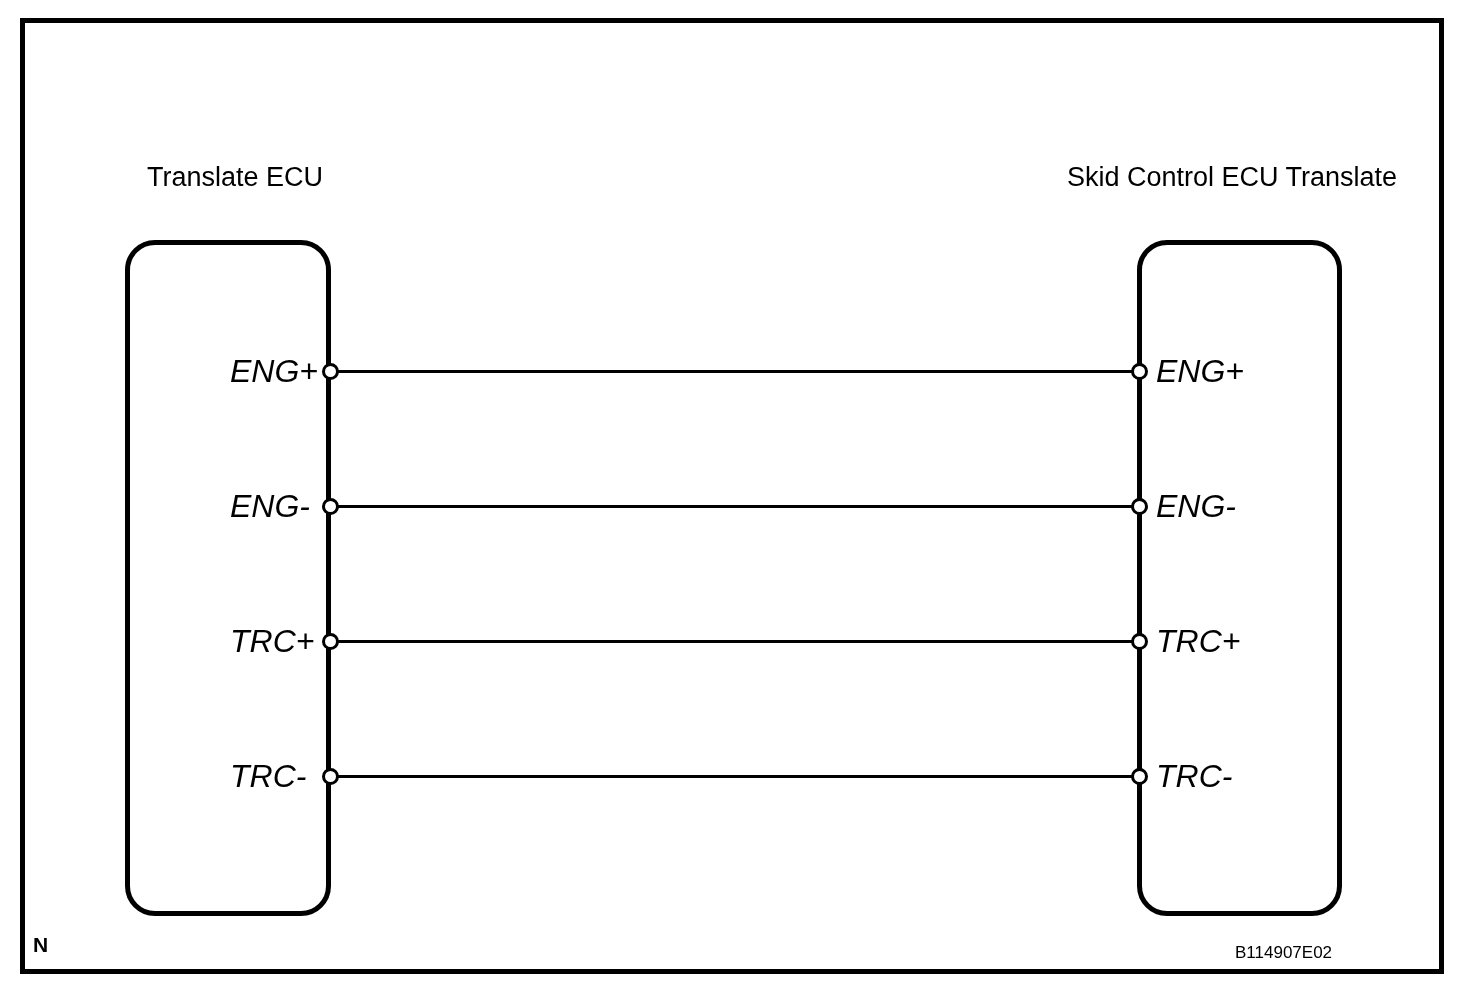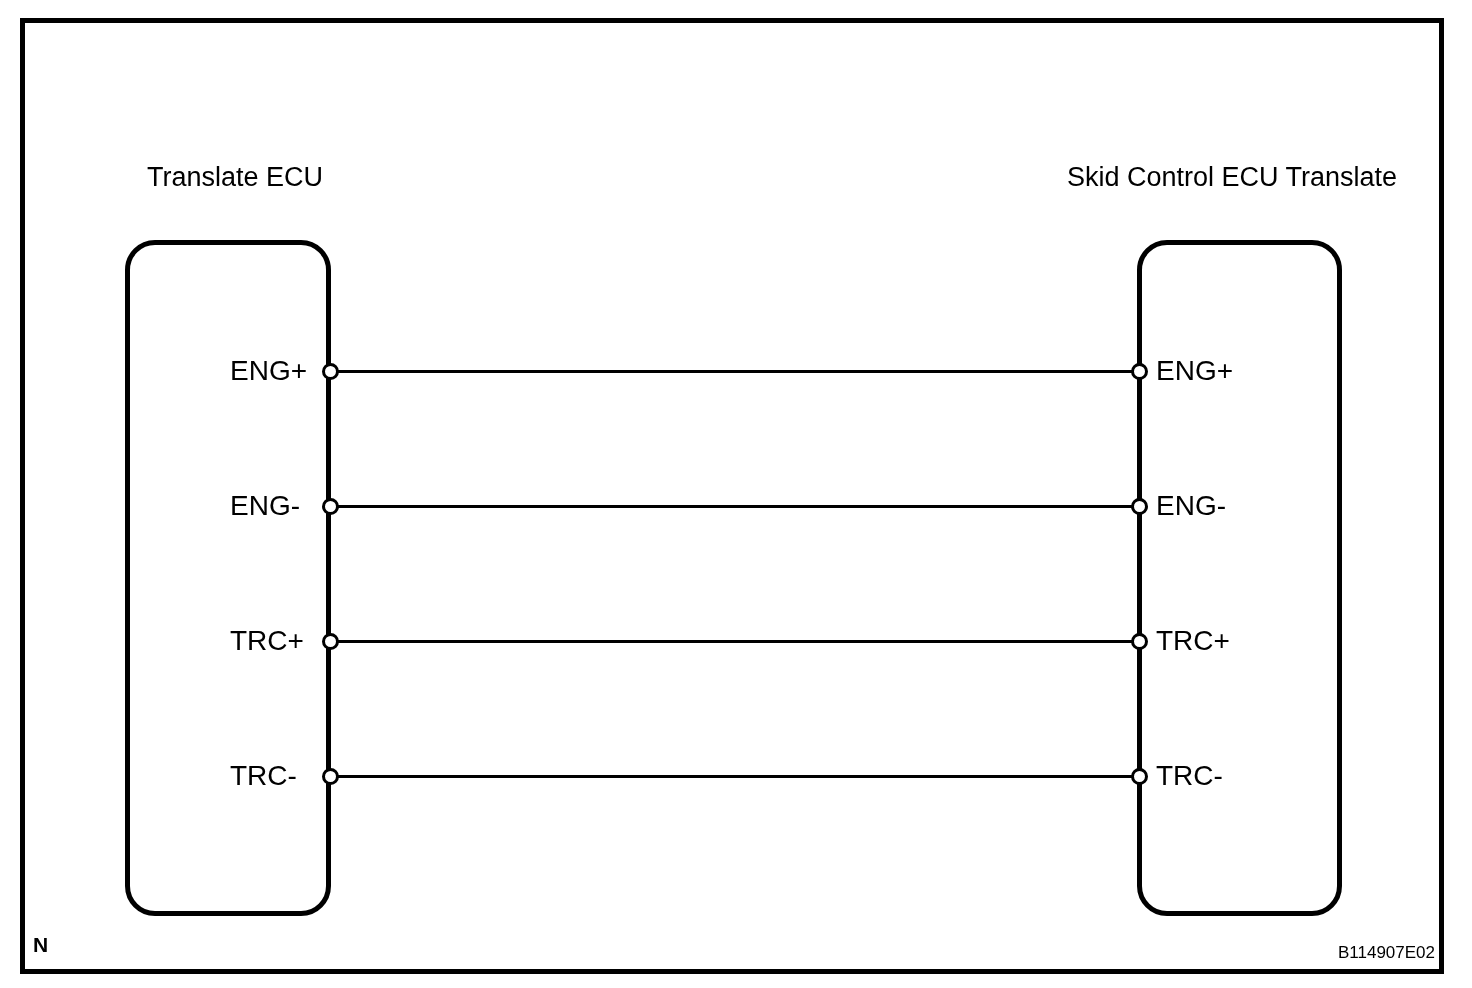--- a/index.html
+++ b/index.html
@@ -39,31 +39,31 @@
   .wire{
     position:absolute;left:328px;width:814px;height:3px;
     background:var(--line);
   }
   .pin{
     position:absolute;width:17px;height:17px;
     border:3px solid var(--line);border-radius:50%;
     background:var(--bg);box-sizing:border-box;
   }
   .pin-label{
-    position:absolute;font-size:28px;line-height:32px;white-space:nowrap;
+    position:absolute;font-size:32px;line-height:32px;white-space:nowrap;font-style:italic;
   }
   .pin-label.left{left:230px;}
   .pin-label.right{left:1156px;}
   .page-marker{
     position:absolute;left:33px;top:933px;
     font-size:21px;font-weight:bold;line-height:24px;
   }
   .figure-code{
     position:absolute;left:1235px;top:943px;width:200px;
-    font-size:17px;line-height:19px;text-align:right;white-space:nowrap;
+    font-size:17px;line-height:19px;text-align:left;white-space:nowrap;
   }
 </style>
 </head>
 <body>
 
 <div class="canvas">
   <div class="frame"></div>
 
   <div class="ecu-title left">Translate ECU</div>
 

